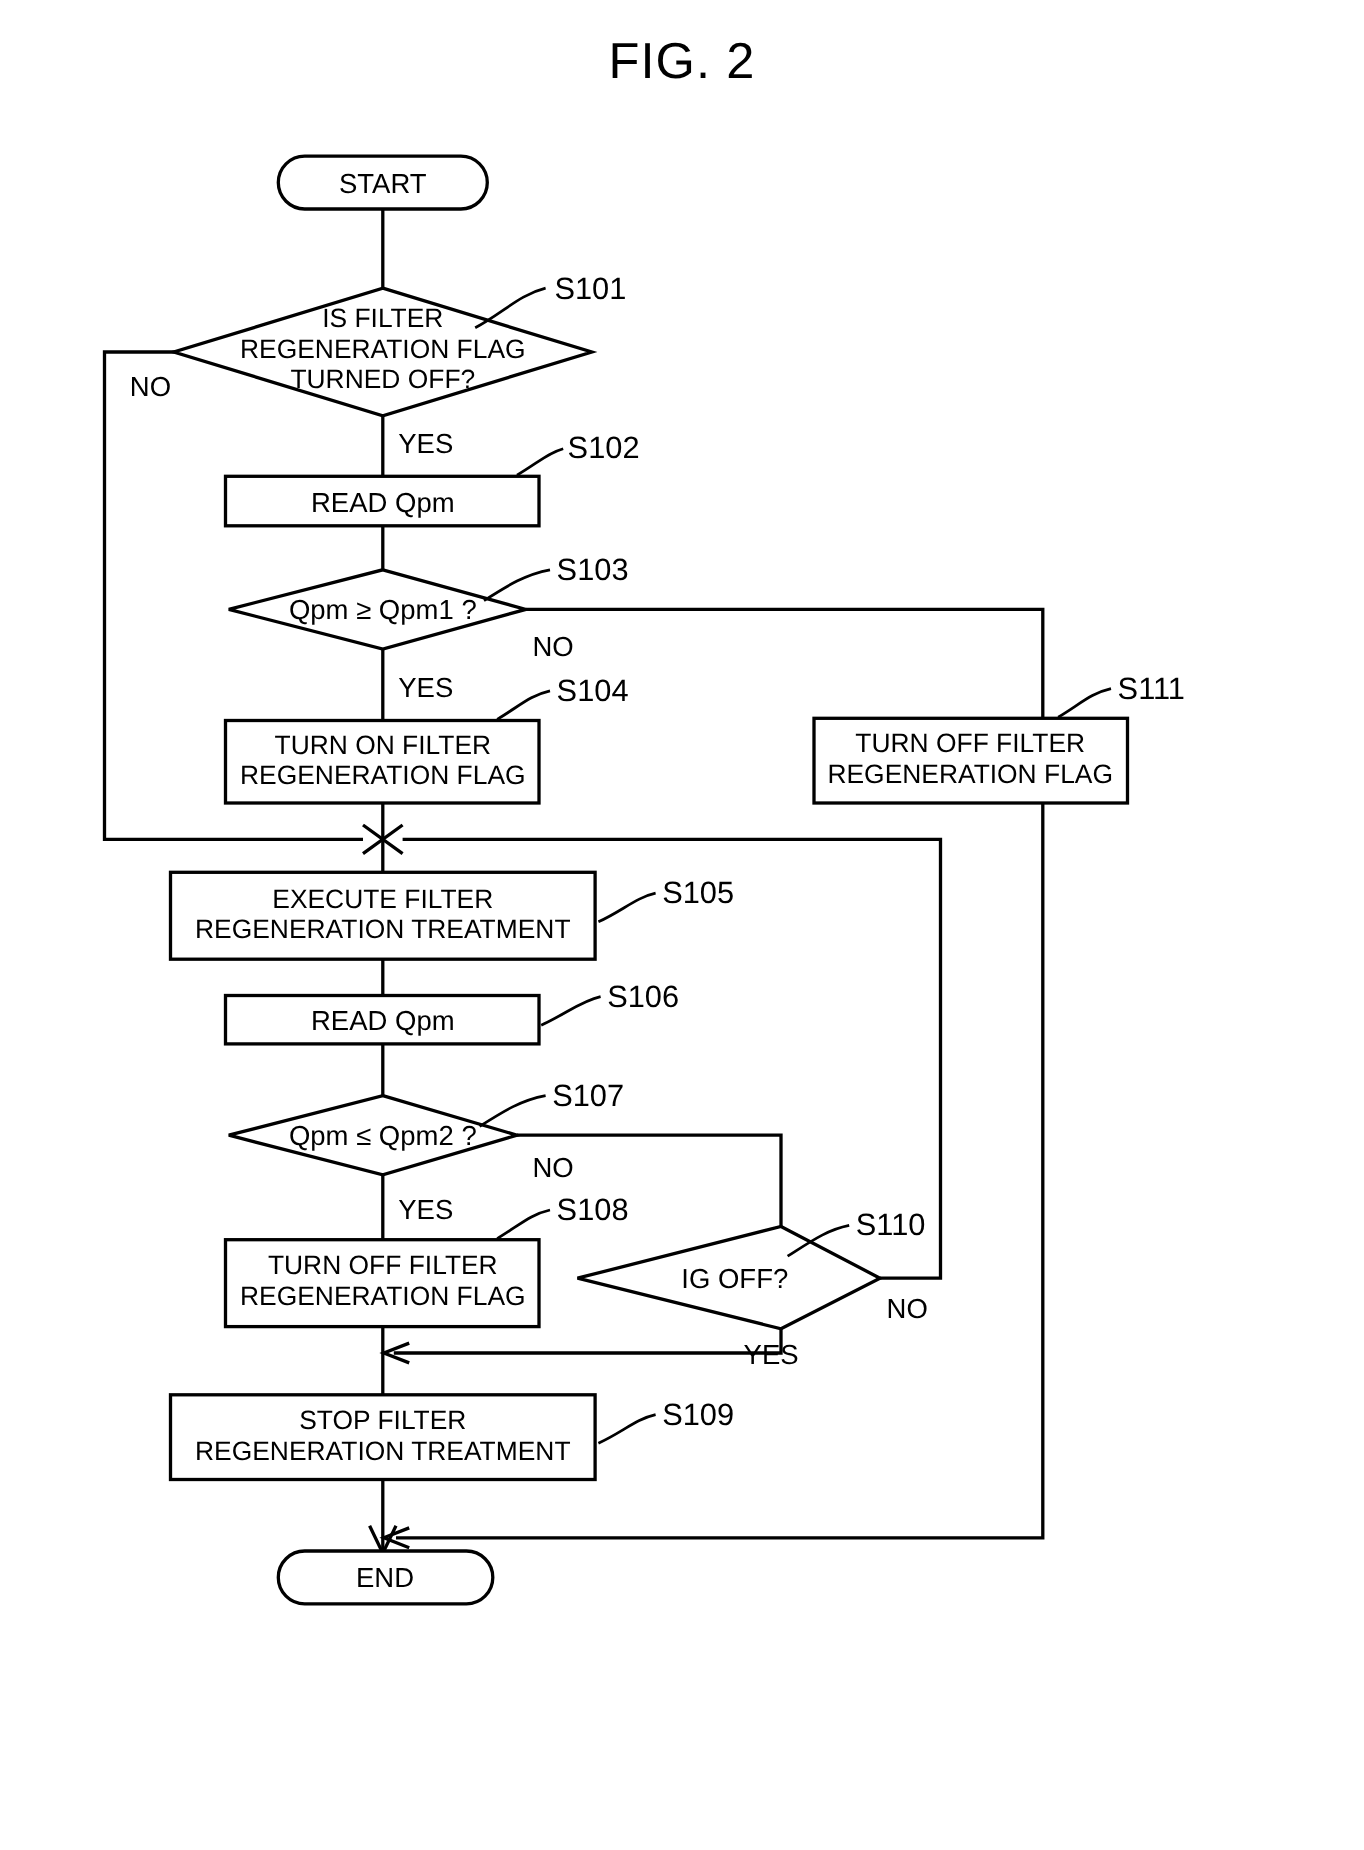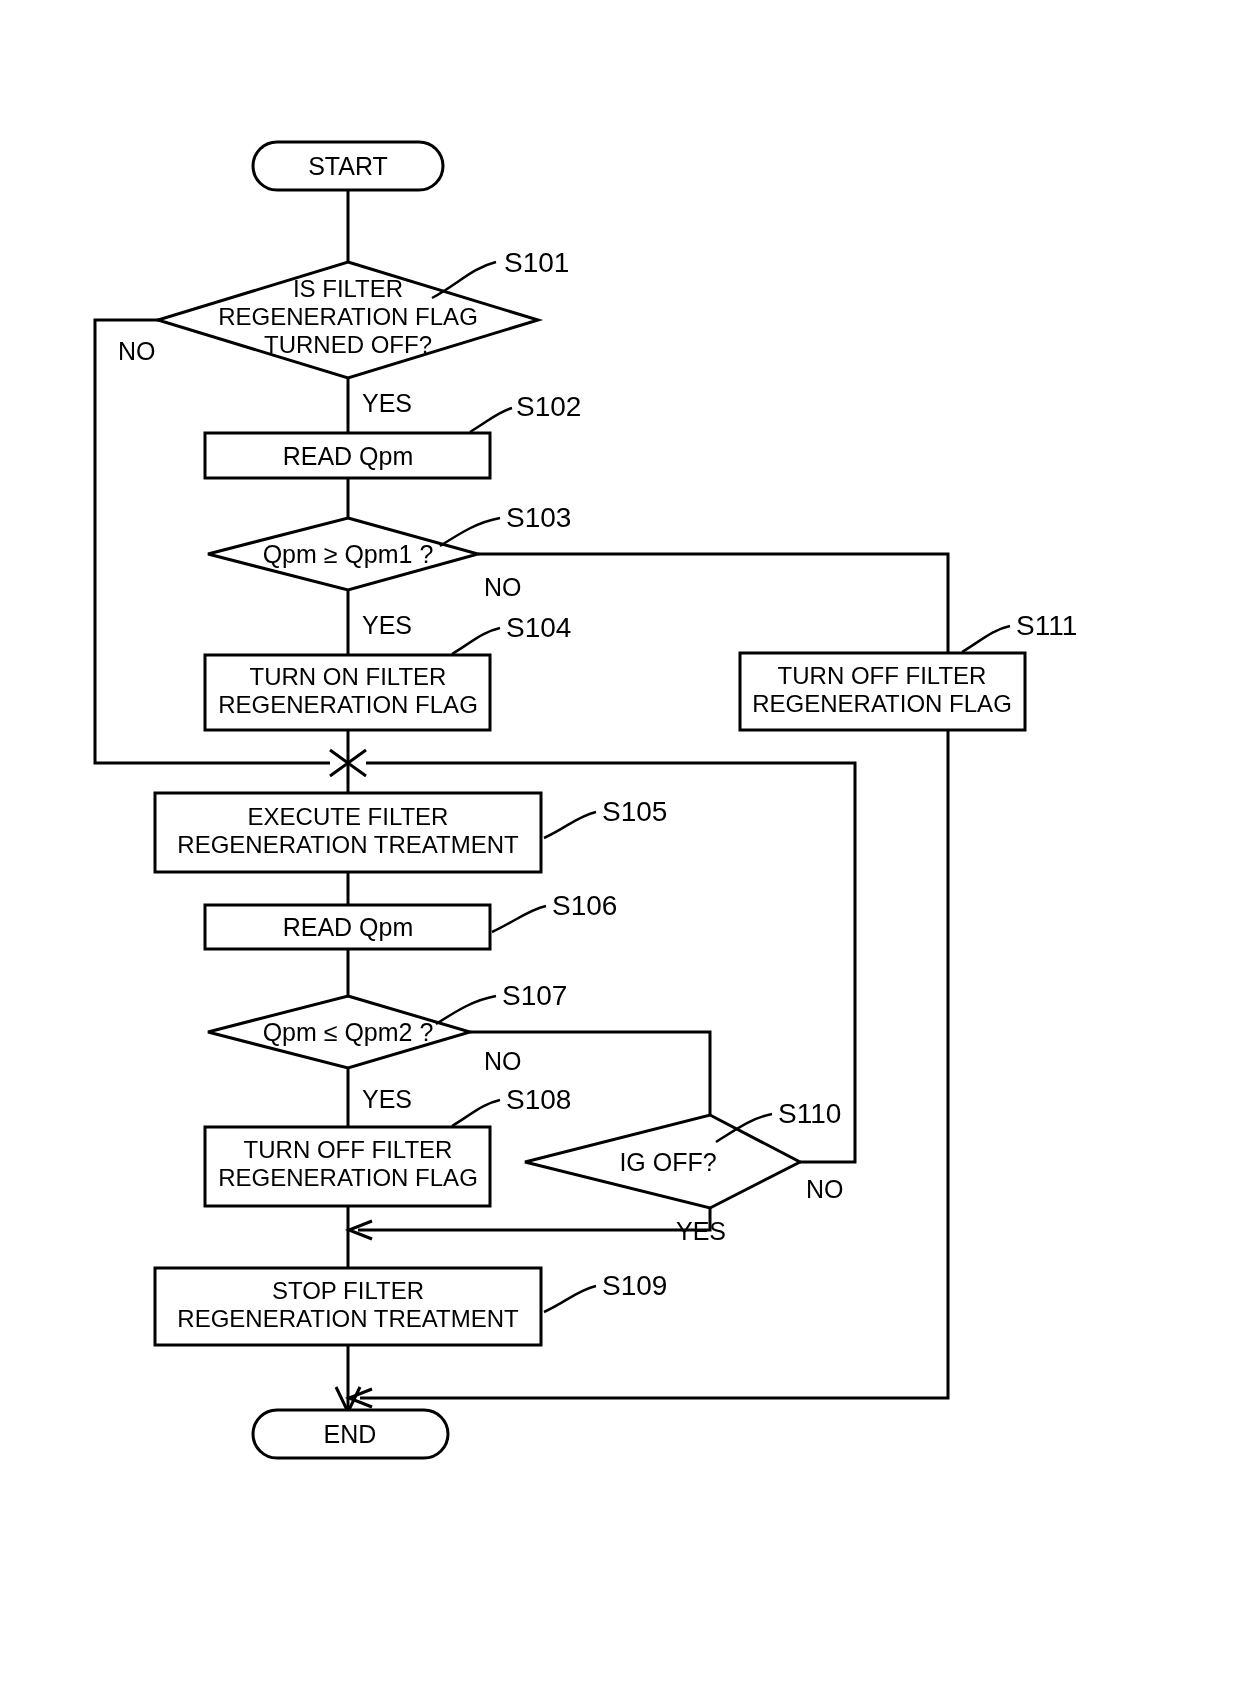--- a/index.html
+++ b/index.html
@@ -74,20 +74,21 @@
     stroke: #000000;
     stroke-width: 2.5;
     fill: none;
   }
 </style>
 </head>
 <body>
 
 <div id="page">
 
+  <div id="fig-title">FIG. 2</div>
 
   <svg id="diagram-svg" viewBox="0 0 1240 1682">
 
     <path class="line" d="M 348 190 L 348 262"></path>
 
     <path class="line" d="M 166 320 L 95 320 L 95 763 L 330 763"></path>
 
     <path class="line" d="M 348 378 L 348 433"></path>
 
     <path class="line" d="M 348 478 L 348 518"></path>

